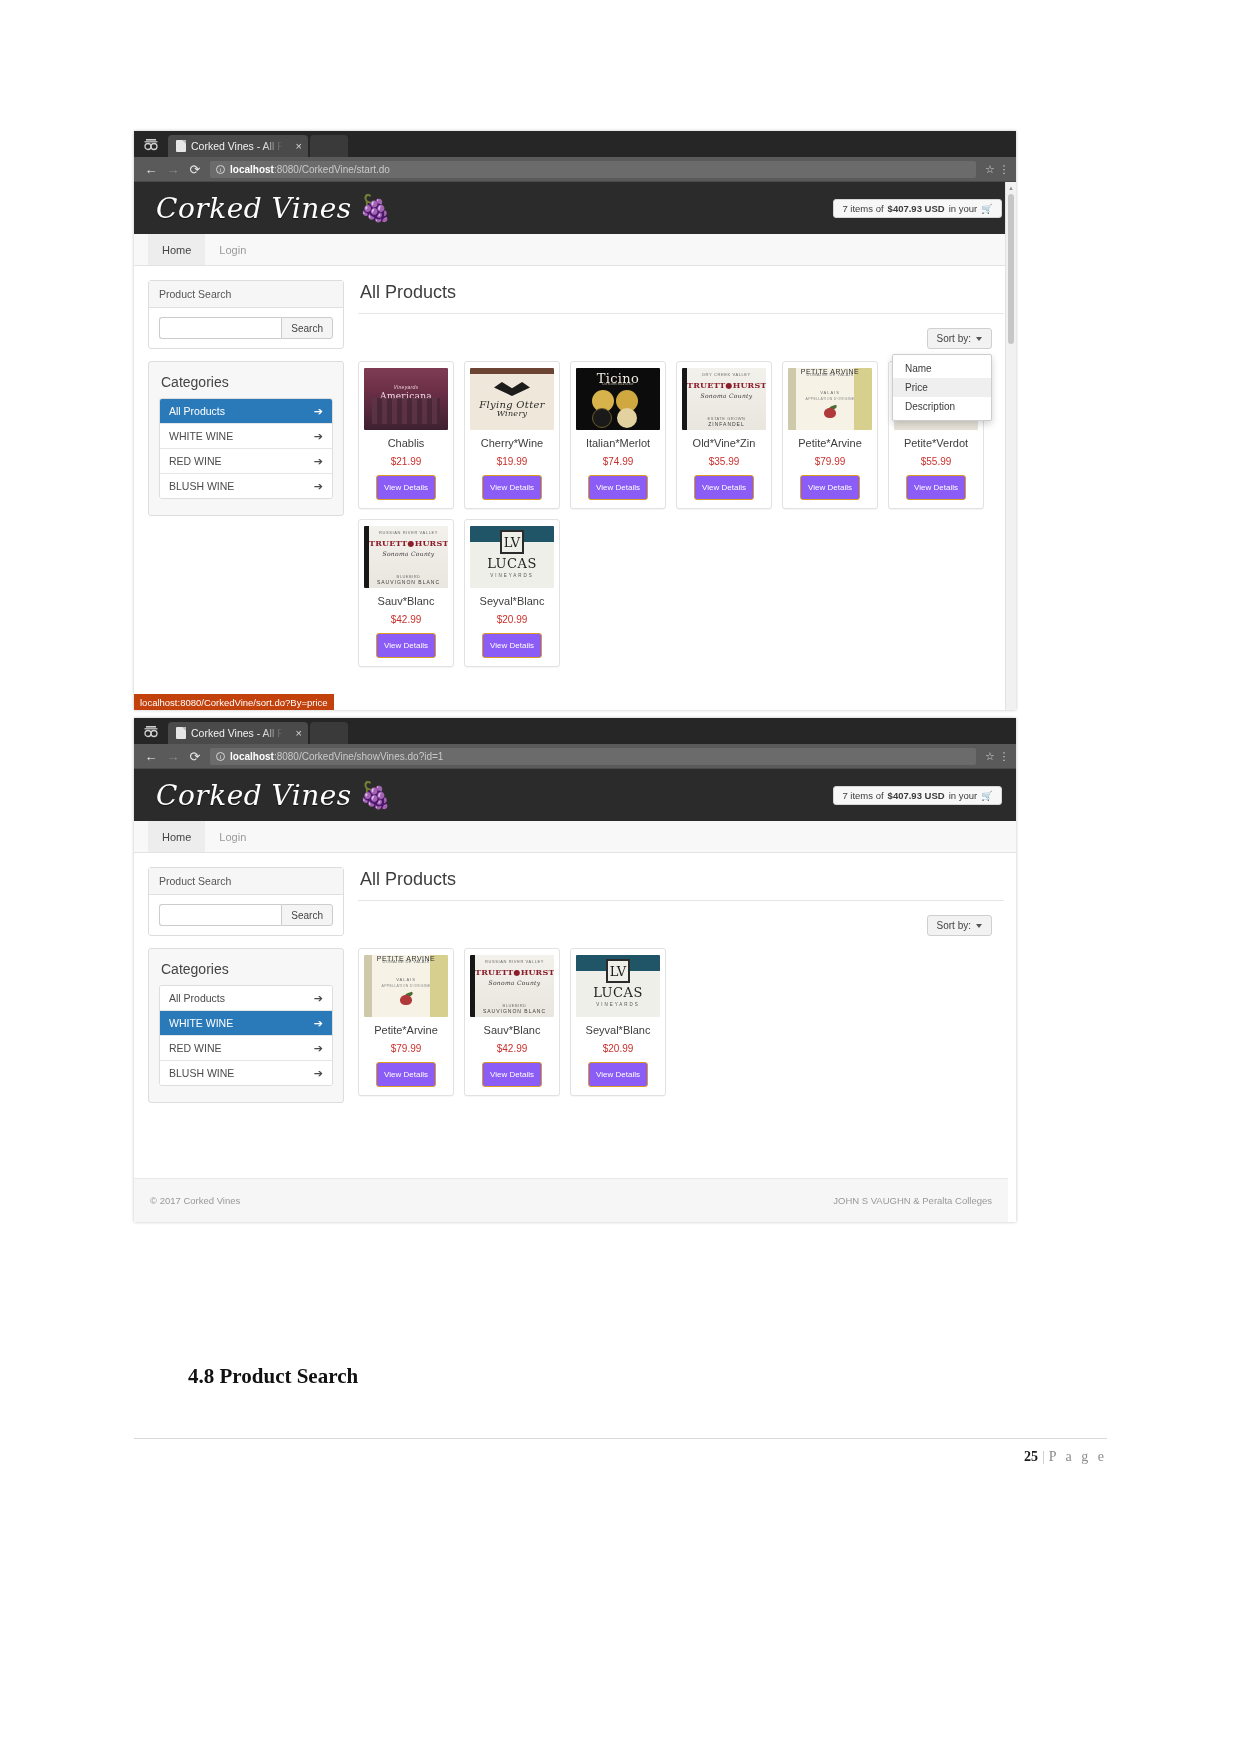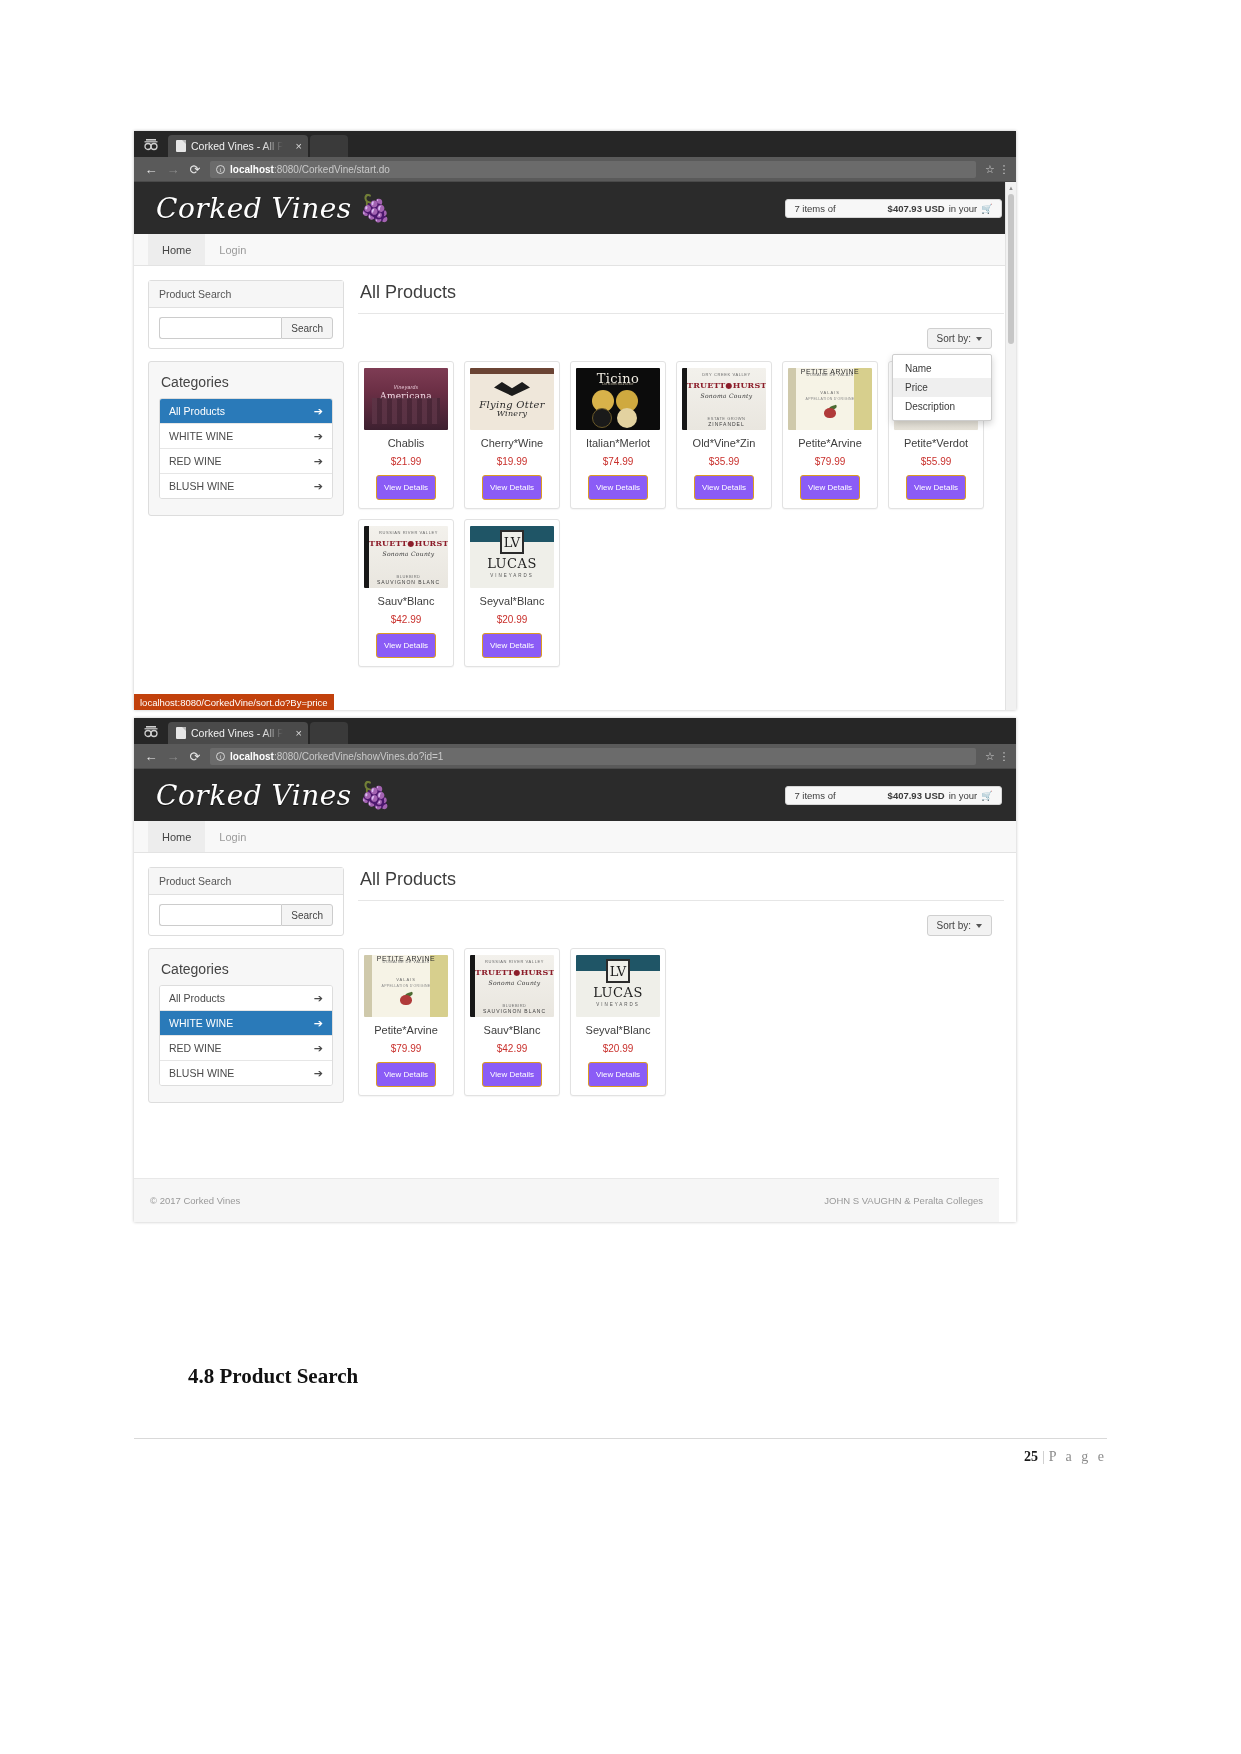--- a/index.html
+++ b/index.html
@@ -118,21 +118,21 @@
   }
   .brand-glyph {
     margin-left:8px; font-size:26px; color:#ffffff; line-height:1;
   }
   .cart-badge {
     margin-left:auto;
     background:#f7f7f7; border:1px solid #d6d6d6; border-radius:3px;
     padding:3px 8px; font-size:9.5px; color:#3b3b3b;
     display:flex; align-items:center; gap:4px; white-space:nowrap;
   }
-  .cart-badge b { font-weight:bold;margin-left:48px; }
+  .cart-badge b { font-weight:bold; }
 
   
   .site-nav {
     height:32px; background:#f8f8f8;
     border-bottom:1px solid #e3e3e3;
     display:flex; align-items:stretch;
     padding-left:14px;
   }
   .nav-item {
     display:flex; align-items:center; padding:0 14px;
@@ -291,21 +291,21 @@
   .statusbar {
     position:absolute; left:0; bottom:0; height:16px;
     background:#c2410c; color:#ffffff; font-size:9.5px;
     display:flex; align-items:center; padding:0 6px;
     max-width:320px; white-space:nowrap; overflow:hidden;
     z-index:40;
   }
 
   
   .site-footer {
-    position:absolute; left:0; right:17px; bottom:0; height:44px;
+    position:absolute; left:0; right:8px; bottom:0; height:44px;
     background:#f6f6f6; border-top:1px solid #e8e8e8;
     display:flex; align-items:center; justify-content:space-between;
     padding:0 16px; font-size:9.5px; color:#999999;
   }
 
   
   .doc-heading {
     position:absolute; left:188px; top:1364px;
     font-family:"Liberation Serif", serif; font-weight:bold;
     font-size:21px; color:#111111;

